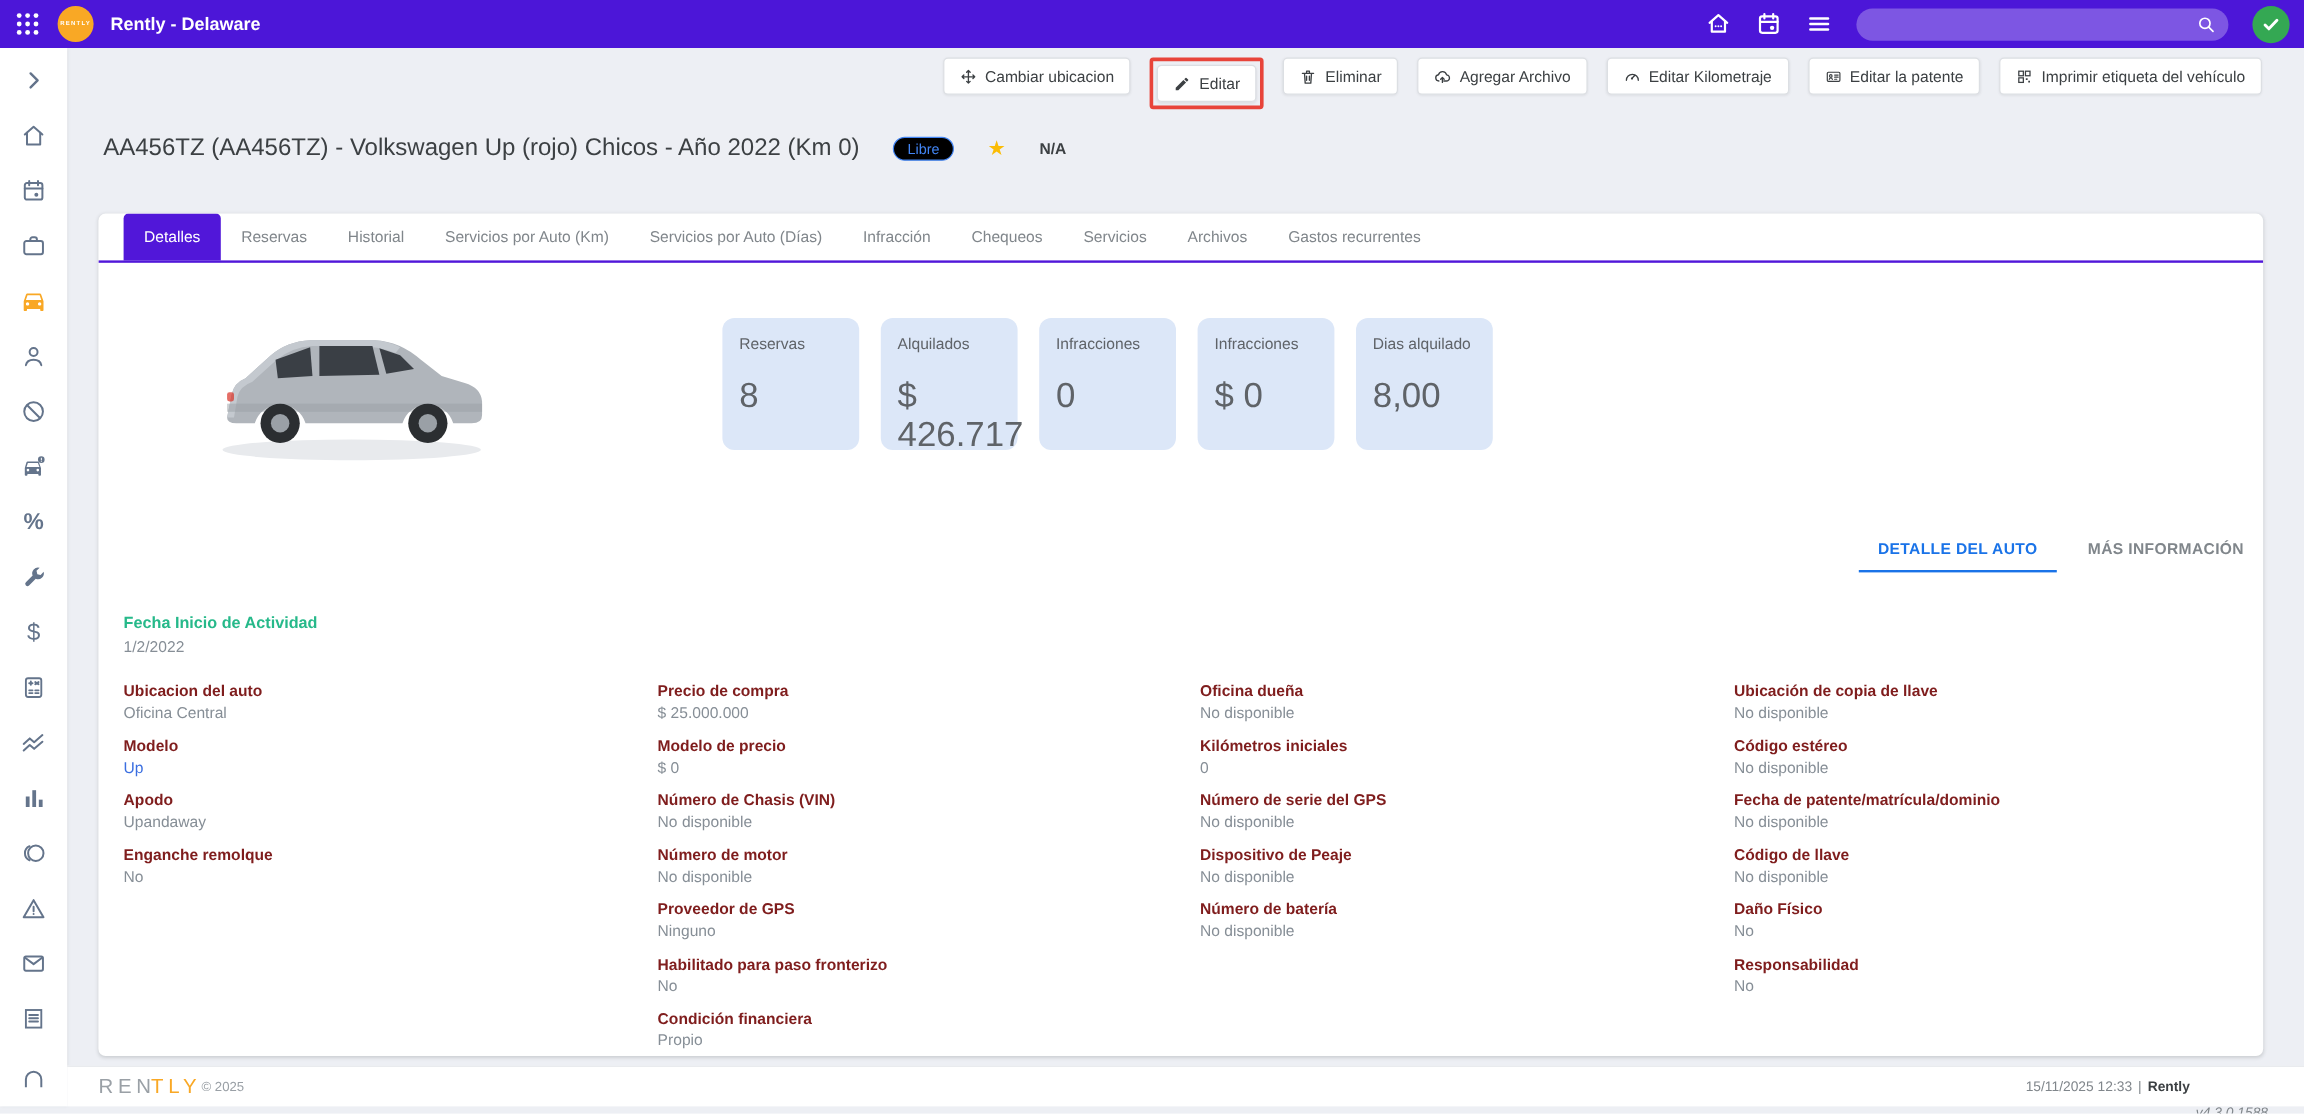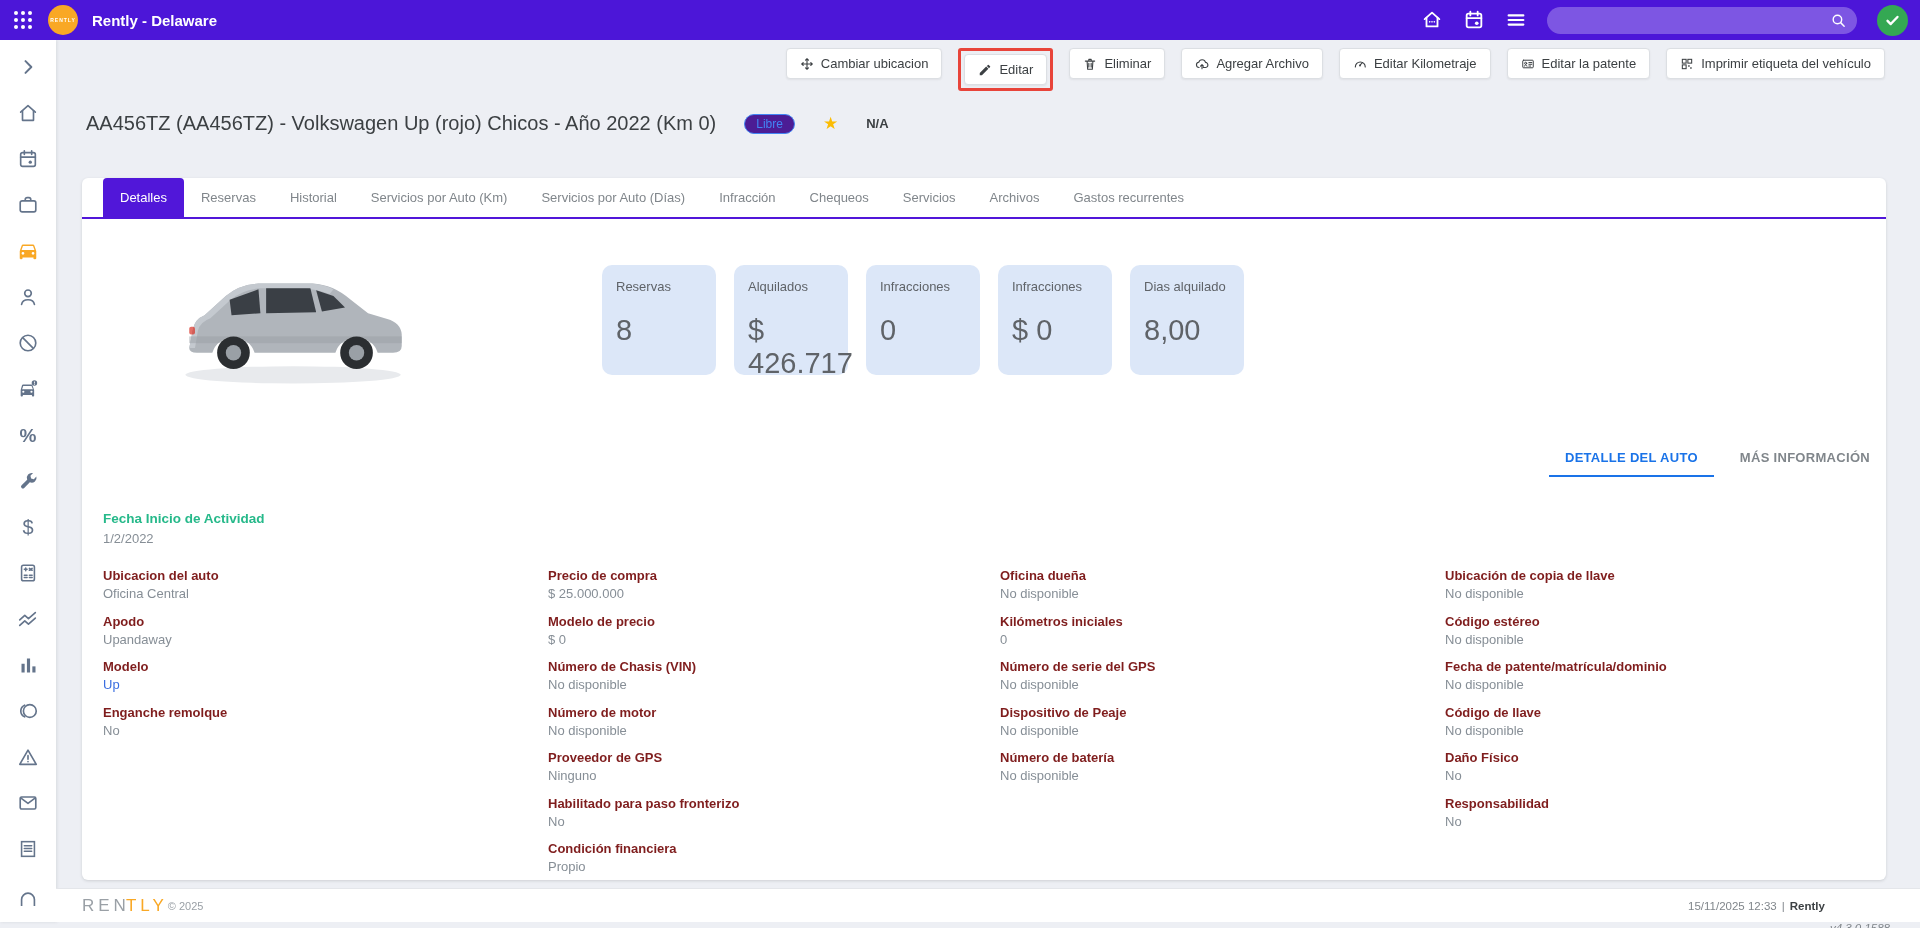--- a/index.html
+++ b/index.html
@@ -28,21 +28,21 @@
 
   
   .actions-row { position:absolute; top:48px; right:35px; display:flex; gap:16px; z-index:5; }
   .btn { height:31px; display:flex; align-items:center; gap:7px; background:#fff; border:1px solid #dcdfe3; border-radius:4px; padding:0 13px; font-size:13px; color:#3c4043; cursor:pointer; box-shadow:0 1px 2px rgba(60,64,67,.08); white-space:nowrap; }
   .btn svg { width:14px; height:14px; }
   .editar-wrap { border:3px solid #e8443a; border-radius:3px; padding:3px; }
 
   
   .title-row { position:absolute; top:112px; left:86px; display:flex; align-items:center; gap:28px; }
   .veh-title { font-size:20px; font-weight:500; color:#3c4043; }
-  .status-pill { border:1.5px solid #4285f4; color:#4285f4; font-size:12px; font-weight:500; border-radius:11px; padding:2px 11px; background:#4c1d95; }
+  .status-pill { border:1.5px solid #4285f4; color:#4285f4; font-size:12px; font-weight:500; border-radius:11px; padding:2px 11px; background:#000000; }
   .star { color:#fbbc04; font-size:17px; }
   .rating { font-size:13px; color:#3c4043; font-weight:700; }
 
   
   .card { position:absolute; left:82px; right:34px; top:178px; bottom:48px; background:#fff; border-radius:6px; box-shadow:0 1px 3px rgba(60,64,67,.18); overflow:hidden; }
   .tabs { display:flex; align-items:flex-end; border-bottom:2px solid #5117d9; padding-left:21px; }
   .tab { padding:12px 17px; font-size:13px; color:#80868b; cursor:pointer; white-space:nowrap; }
   .tab.active { background:#5117d9; color:#fff; border-radius:4px 4px 0 0; font-weight:500; }
 
   .top-row { display:flex; align-items:flex-start; margin-top:30px; padding-left:88px; }
@@ -367,26 +367,26 @@
     </div>
 
     <div class="details-grid">
 
       <div>
         <div class="field">
           <div class="f-label">Ubicacion del auto</div>
             <div class="f-value">Oficina Central</div>
         </div>
         <div class="field">
+          <div class="f-label">Modelo</div>
+            <div class="f-value link">Up</div>
+        </div>
+        <div class="field">
           <div class="f-label">Apodo</div>
             <div class="f-value">Upandaway</div>
-        </div>
-        <div class="field">
-          <div class="f-label">Modelo</div>
-            <div class="f-value link">Up</div>
         </div>
         <div class="field">
           <div class="f-label">Enganche remolque</div>
             <div class="f-value">No</div>
         </div>
       </div>
 
       <div>
         <div class="field">
           <div class="f-label">Precio de compra</div>

